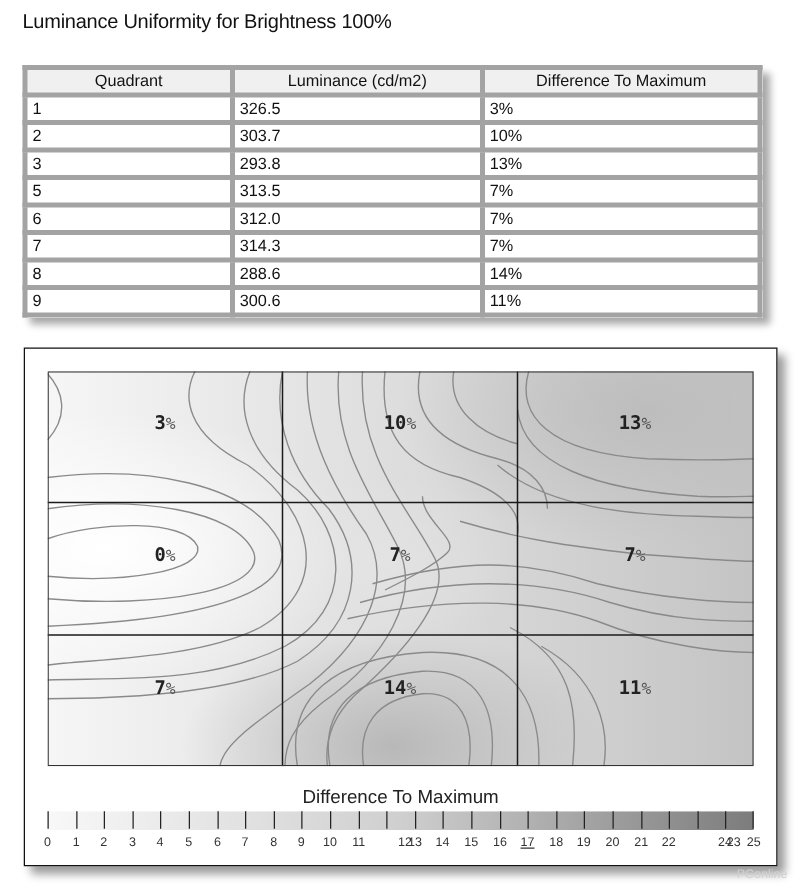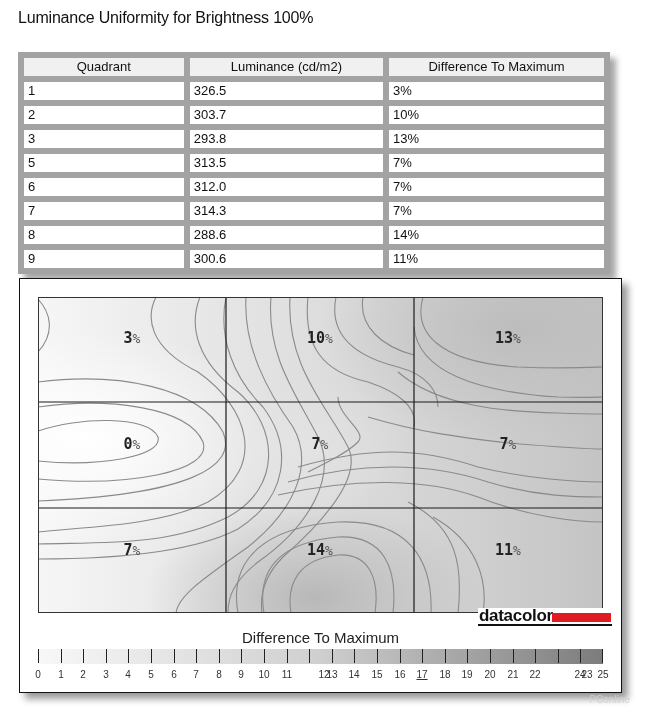--- a/index.html
+++ b/index.html
@@ -2,21 +2,21 @@
 <html><head>
 <meta charset="utf-8">
 <style>
   html, body { margin: 0; padding: 0; background: #ffffff; }
   body { width: 646px; height: 716px; position: relative; overflow: hidden;
          font-family: "Liberation Sans", sans-serif; color: #111; }
   .title { position: absolute; left: 18px; top: 9px; font-size: 16px; color: #111; letter-spacing: -0.2px; }
   .tbl-wrap { position: absolute; left: 18px; top: 52px; width: 592px;
               box-shadow: 6px 6px 6px rgba(0,0,0,0.35); }
   table { border-collapse: collapse; width: 592px; font-size: 13px; }
-  th, td { border: 6px solid #a3a3a3; height: 18px; padding: 0 4px; line-height: 18px; }
+  th, td { border: 4px solid #a3a3a3; height: 18px; padding: 0 4px; line-height: 18px; }
   th { background: #f0f0f0; font-weight: normal; text-align: center; }
   td.c { }
   td.l { text-align: left; }
   .col1 { width: 157px; } .col2 { width: 192px; } .col3 { width: 215px; }
   .chartbox { position: absolute; left: 19px; top: 278px; width: 601px; height: 413px;
               border: 1.5px solid #111; background: #fff; box-shadow: 6px 6px 7px rgba(0,0,0,0.4); }
   .plot { position: absolute; left: 18px; top: 18px; width: 565px; height: 316px; }
   .qlabel { position: absolute; font-family: "DejaVu Sans Mono", monospace; font-weight: bold;
             font-size: 15px; color: #222; transform: translate(-50%, -50%); }
   .qlabel .pct { font-weight: normal; font-size: 13px; color: #555; }
@@ -174,25 +174,20 @@
     <div class="qlabel" style="left:94px; top:41px;"><span>3</span><span class="pct">%</span></div>
     <div class="qlabel" style="left:282px; top:41px;"><span>10</span><span class="pct">%</span></div>
     <div class="qlabel" style="left:470px; top:41px;"><span>13</span><span class="pct">%</span></div>
     <div class="qlabel" style="left:94px; top:147px;"><span>0</span><span class="pct">%</span></div>
     <div class="qlabel" style="left:282px; top:147px;"><span>7</span><span class="pct">%</span></div>
     <div class="qlabel" style="left:470px; top:147px;"><span>7</span><span class="pct">%</span></div>
     <div class="qlabel" style="left:94px; top:253px;"><span>7</span><span class="pct">%</span></div>
     <div class="qlabel" style="left:282px; top:253px;"><span>14</span><span class="pct">%</span></div>
     <div class="qlabel" style="left:470px; top:253px;"><span>11</span><span class="pct">%</span></div>
 
-    <div class="logo">
-      <span class="txt">datacolor</span>
-      <span class="bar"></span>
-      <span class="ul"></span>
-    </div>
   </div>
 
   <div class="cbtitle">Difference To Maximum</div>
 
   <svg class="cbar" width="565" height="15">
     <defs>
       <linearGradient id="cbg" x1="0" y1="0" x2="1" y2="0">
         <stop offset="0" stop-color="#f8f8f8"></stop>
         <stop offset="0.5" stop-color="#cfcfcf"></stop>
         <stop offset="1" stop-color="#7c7c7c"></stop>

